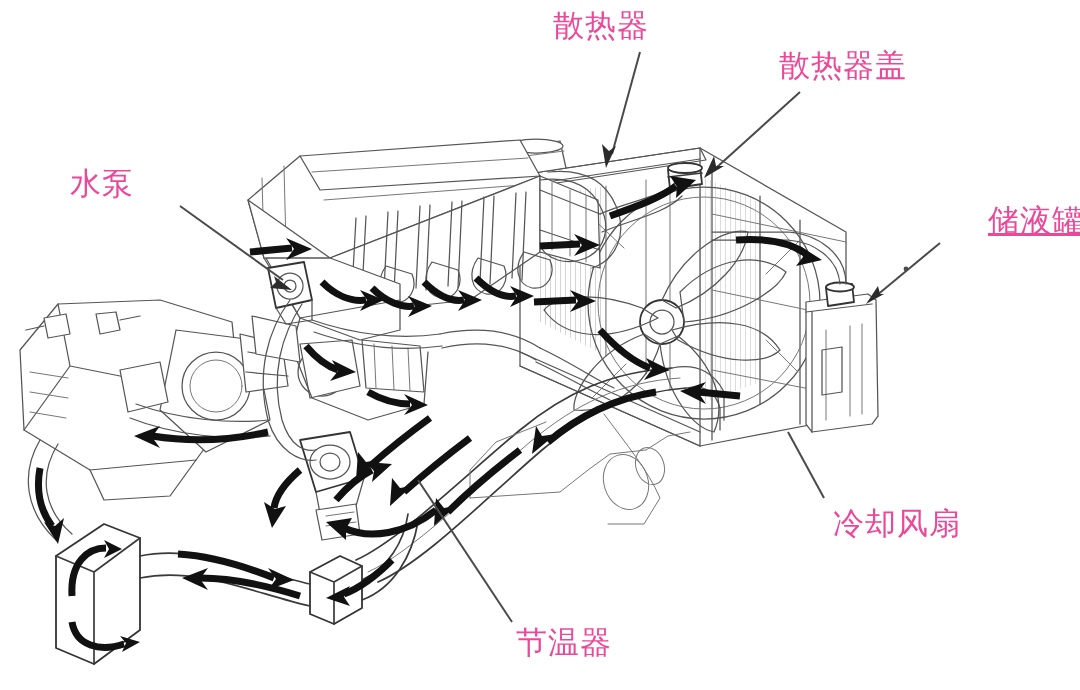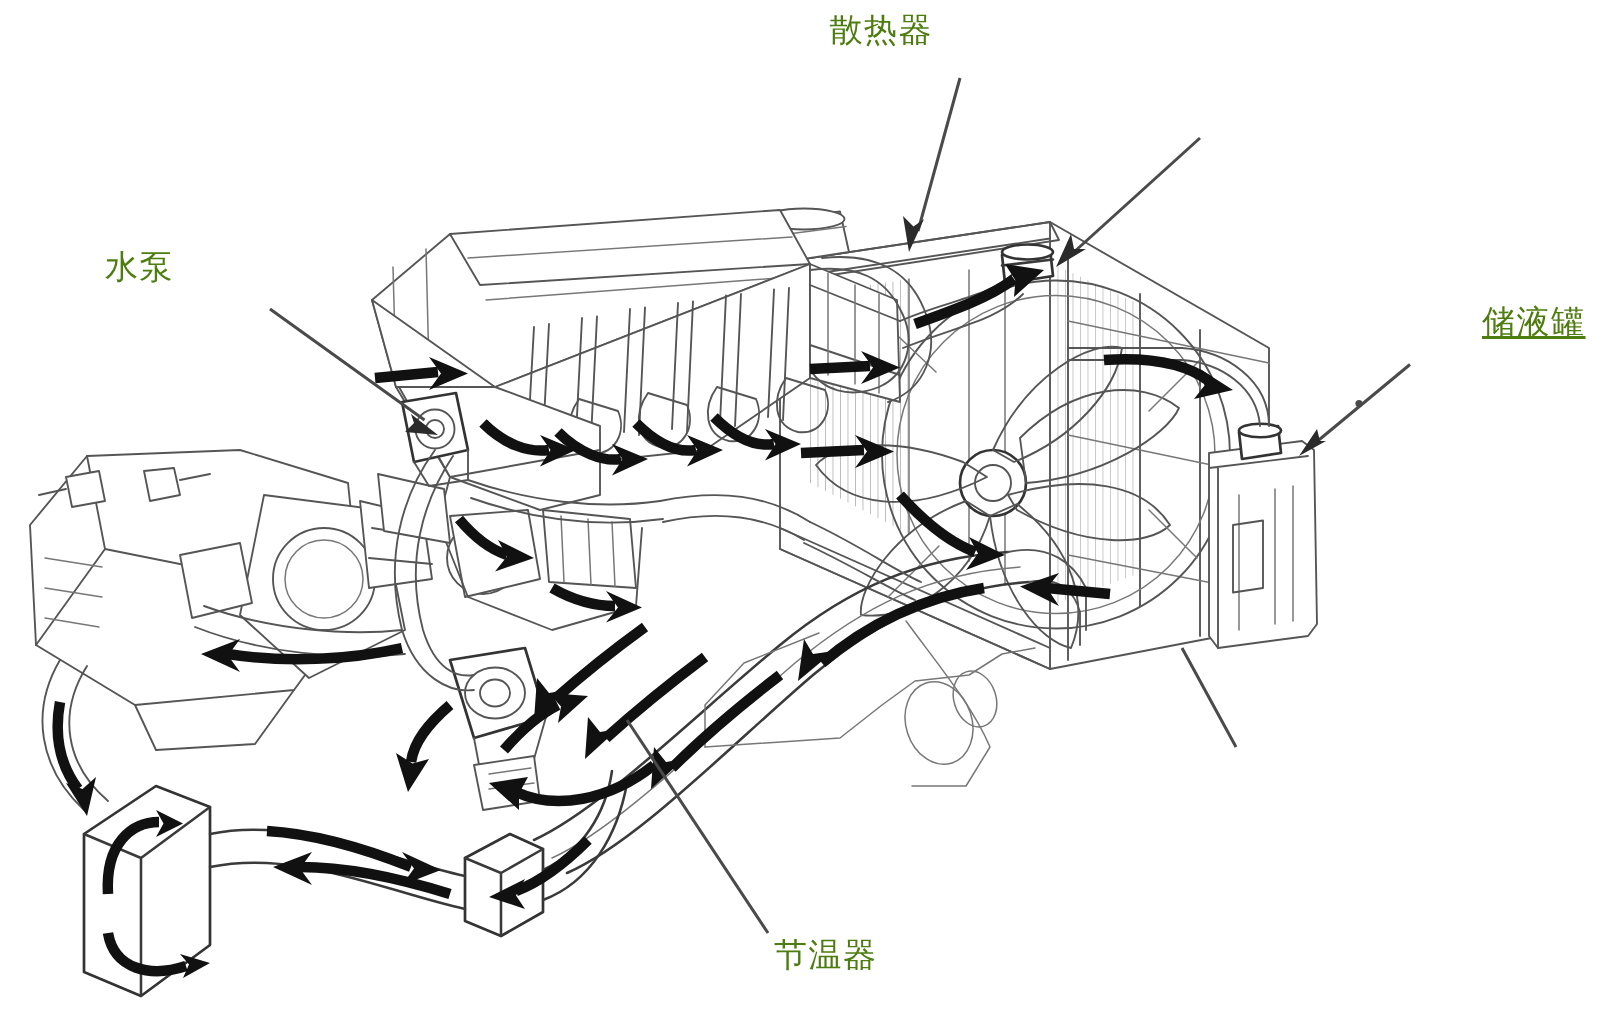--- a/index.html
+++ b/index.html
@@ -20,22 +20,22 @@
   }
   #figure-svg {
     position: absolute;
     left: 0;
     top: 0;
     width: 1080px;
     height: 690px;
   }
   .callout {
     position: absolute;
-    color: #4d7c0f;
-    font-size: 22px;
+    color: #ec4899;
+    font-size: 31px;
     line-height: 1;
     letter-spacing: 1px;
     white-space: nowrap;
     font-family: "DejaVu Sans", "Liberation Sans", sans-serif;
     font-weight: 500;
   }
   .lbl-radiator      { left: 553px; top: 10px;  }
   .lbl-radiator-cap  { left: 779px; top: 50px;  }
   .lbl-water-pump    { left: 70px;  top: 168px; }
   .lbl-reservoir     { left: 988px; top: 205px; text-decoration: underline; }
@@ -362,17 +362,19 @@
       <circle cx="906" cy="269" r="2.4" fill="#4a4a4a"></circle>
 
       <line class="leader" x1="824" y1="498" x2="788" y2="432"></line>
 
       <line class="leader" x1="512" y1="622" x2="418" y2="480"></line>
     </g>
 
   </svg>
 
   <div class="callout lbl-radiator">散热器</div>
+  <div class="callout lbl-radiator-cap">散热器盖</div>
   <div class="callout lbl-water-pump">水泵</div>
   <div class="callout lbl-reservoir">储液罐</div>
+  <div class="callout lbl-cooling-fan">冷却风扇</div>
   <div class="callout lbl-thermostat">节温器</div>
 
 </div>
 
 </body></html>

